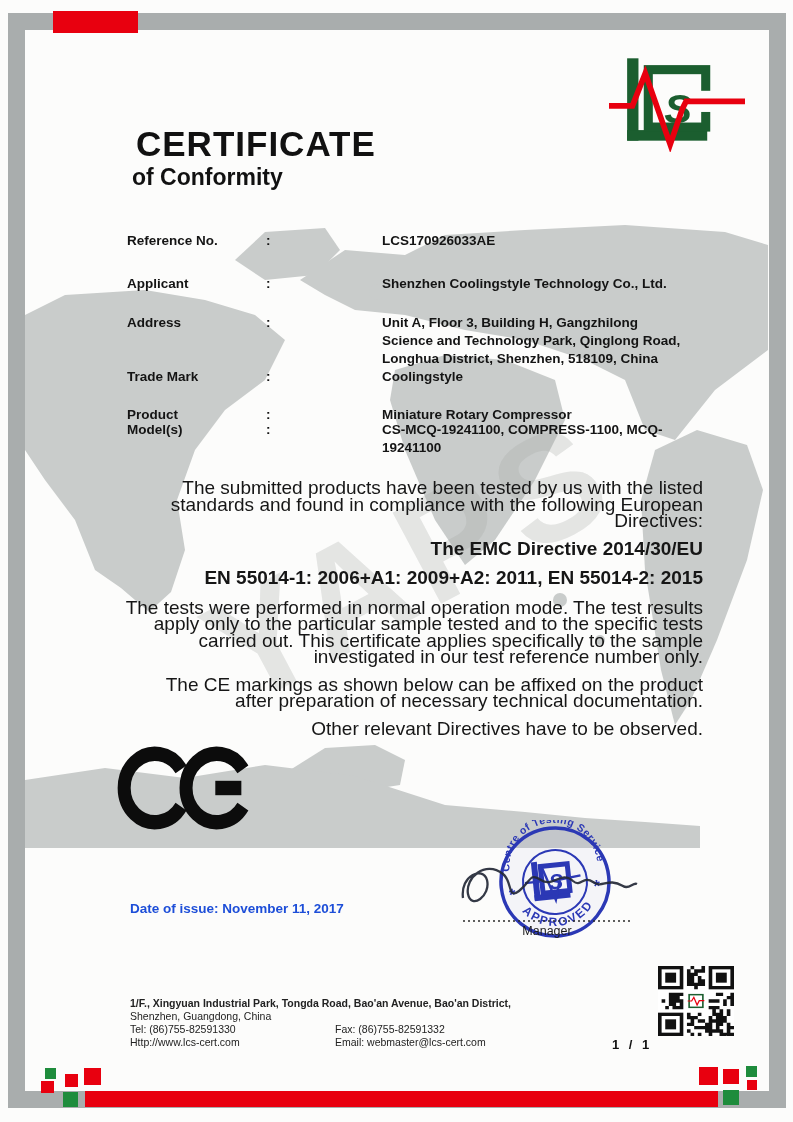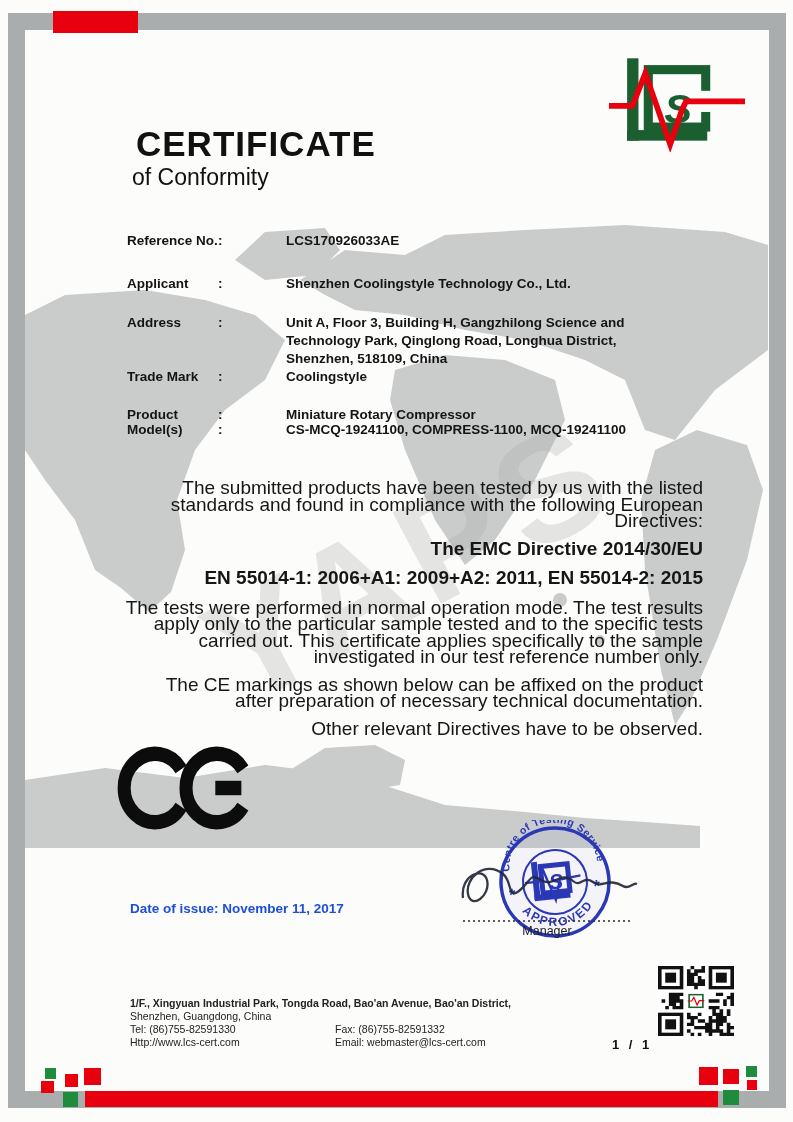--- a/index.html
+++ b/index.html
@@ -22,24 +22,24 @@
   .map-svg { position:absolute; left:25px; top:220px; }
   .watermark {
     position:absolute; left:165px; top:430px; width:500px; height:280px;
     font-size:150px; font-weight:bold; letter-spacing:10px; text-align:center;
     color:rgba(165,168,167,0.28); transform:rotate(-28deg); line-height:260px;
     pointer-events:none;
   }
 
   
   .title1 { position:absolute; left:136px; top:124px; font-size:35px; font-weight:bold; letter-spacing:1px; color:#111; }
-  .title2 { position:absolute; left:132px; top:164px; font-size:23px; font-weight:normal; color:#111; }
-
-  
-  .field { position:absolute; left:127px; width:560px; display:flex; font-size:13.5px; font-weight:bold; color:#141414; line-height:18px; }
+  .title2 { position:absolute; left:132px; top:164px; font-size:23px; font-weight:bold; color:#111; }
+
+  
+  .field { position:absolute; left:127px; width:560px; display:flex; font-size:13.5px; font-weight:bold; color:#141414; line-height:18px;gap:48px; }
   .field .lbl { flex:0 0 91px; }
   .field .col { flex:0 0 32px; text-align:left; }
   .field .val { flex:1;padding-left:36px; }
 
   
   .bodytext { position:absolute; left:123px; top:480px; width:580px; font-size:19px; color:#161616; line-height:16.5px;text-align:right; }
   .bodytext p { margin-bottom:11px; }
   .bodytext p.b { font-weight:bold; margin-bottom:13px; }
   .bodytext p:last-child { margin-bottom:0; }
 

